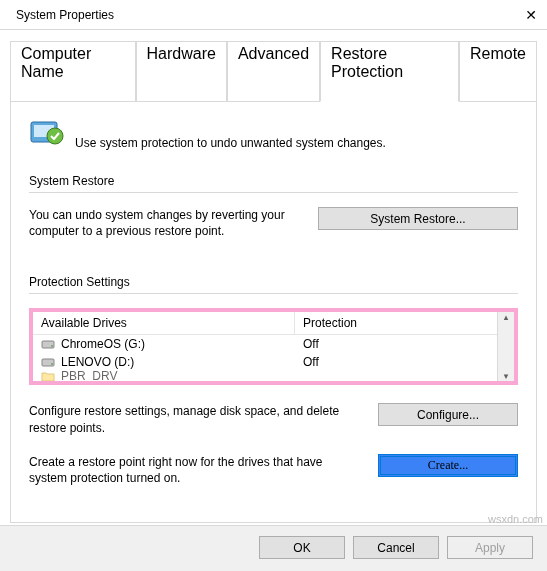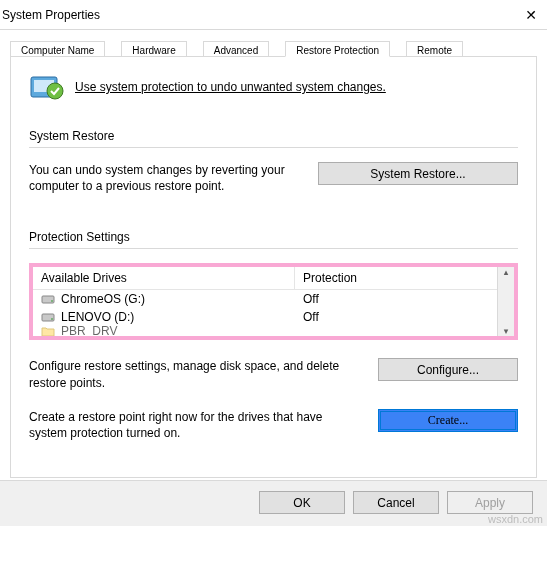--- a/index.html
+++ b/index.html
@@ -11,67 +11,66 @@
   width: 547px;
   height: 571px;
   overflow: hidden;
   color: #000;
 }
 .titlebar {
   display: flex;
   align-items: center;
   justify-content: space-between;
   height: 30px;
-  padding: 0 10px 0 2px;
+  padding: 0 10px 0 16px;
   border-bottom: 1px solid #d9d9d9;
 }
 .titlebar .title { font-size: 12px; }
 .titlebar .close {
   font-size: 14px;
   width: 40px;
   text-align: right;
   font-family: Arial, sans-serif;
 }
 .content { padding: 10px 10px 0 10px; }
 .tabs {
   display: flex;
   position: relative;
   top: 1px;
 }
 .tab {
   border: 1px solid #d9d9d9;
   border-bottom: none;
-  padding: 3px 10px 0;
-  background: #fff;
-  font-size: 10px;
-  margin-right: 16px;
+  padding: 3px 10px 20px;
+  background: #fff;
+  font-size: 16px;
+  margin-right: 0px;
   position: relative;
   color: #000;
 }
 .tab:not(.active){
   background:#fff;
   border-bottom:1px solid #d9d9d9;
   top:0;
 }
 .tab.active {
   background: #fff;
   z-index: 2;
   border-bottom: 1px solid #fff;
 }
 .panel {
   border: 1px solid #d9d9d9;
   padding: 12px 18px 18px 18px;
   background: #fff;
 }
 .intro {
   display: flex;
-  align-items: center;
+  align-items: flex-end;
   gap: 10px;
   margin-bottom: 24px;
-  text-decoration: underline;
 }
 .shield {
   width: 36px; height: 36px; flex: 0 0 36px;
 }
 .group-label {
   font-size: 12px;
   color: #000;
   margin-bottom: 4px;
 }
 .hr {

